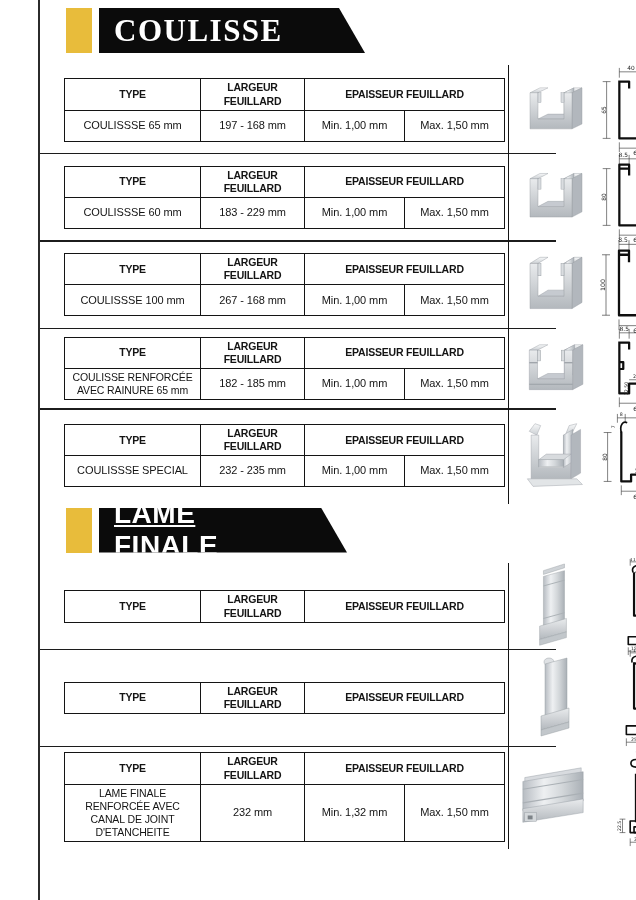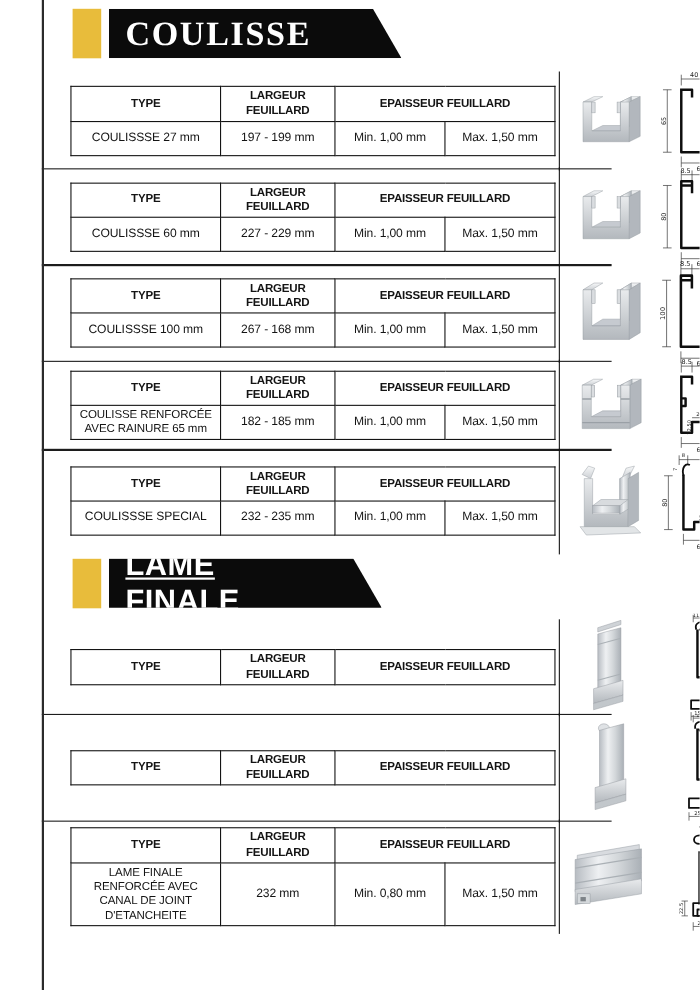--- a/index.html
+++ b/index.html
@@ -86,22 +86,22 @@
           <col style="width:100px">
           <col style="width:100px">
         </colgroup>
       <tbody>
           <tr>
         <th>TYPE</th>
         <th>LARGEUR FEUILLARD</th>
         <th colspan="2">EPAISSEUR FEUILLARD</th>
       </tr>
       <tr>
-        <td>COULISSSE 27 mm</td>
-        <td>197 - 199 mm</td>
+        <td>COULISSSE 65 mm</td>
+        <td>197 - 168 mm</td>
         <td>Min. 1,00 mm</td>
         <td>Max. 1,50 mm</td>
       </tr>
     </tbody>
       </table>
     <div class="sep"></div>
     <div class="render">
       <svg width="66" height="64" viewBox="0 0 66 78" preserveAspectRatio="none">
         <polygon class="m" points="10,18 18,18 28,12 20,12" fill="url(#mt)"></polygon>
         <polygon class="m" points="44,18 52,18 62,12 54,12" fill="url(#mt)"></polygon>
@@ -149,21 +149,21 @@
           <col style="width:100px">
         </colgroup>
       <tbody>
           <tr>
         <th>TYPE</th>
         <th>LARGEUR FEUILLARD</th>
         <th colspan="2">EPAISSEUR FEUILLARD</th>
       </tr>
       <tr>
         <td>COULISSSE 60 mm</td>
-        <td>227 - 229 mm</td>
+        <td>183 - 229 mm</td>
         <td>Min. 1,00 mm</td>
         <td>Max. 1,50 mm</td>
       </tr>
     </tbody>
       </table>
     <div class="sep"></div>
     <div class="render">
       <svg width="66" height="68" viewBox="0 0 66 78" preserveAspectRatio="none">
         <polygon class="m" points="10,18 18,18 28,12 20,12" fill="url(#mt)"></polygon>
         <polygon class="m" points="44,18 52,18 62,12 54,12" fill="url(#mt)"></polygon>
@@ -506,21 +506,21 @@
         </colgroup>
       <tbody>
           <tr>
         <th>TYPE</th>
         <th>LARGEUR FEUILLARD</th>
         <th colspan="2">EPAISSEUR FEUILLARD</th>
       </tr>
       <tr>
         <td style="font-size:10.5px">LAME FINALE RENFORCÉE AVEC CANAL DE JOINT D'ETANCHEITE</td>
         <td>232 mm</td>
-        <td>Min. 0,80 mm</td>
+        <td>Min. 1,32 mm</td>
         <td>Max. 1,50 mm</td>
       </tr>
     </tbody>
       </table>
     <div class="sep"></div>
     <div class="render">
       <svg width="74" height="84" viewBox="0 0 74 84">
         <polygon class="m" points="8,22 66,12 66,18 8,28" fill="#d8dbdf"></polygon>
         <polygon class="m" points="6,26 68,16 68,46 6,56" fill="url(#mv)"></polygon>
         <line x1="6" y1="34" x2="68" y2="24" stroke="#aab0b5" stroke-width="1.2"></line>

